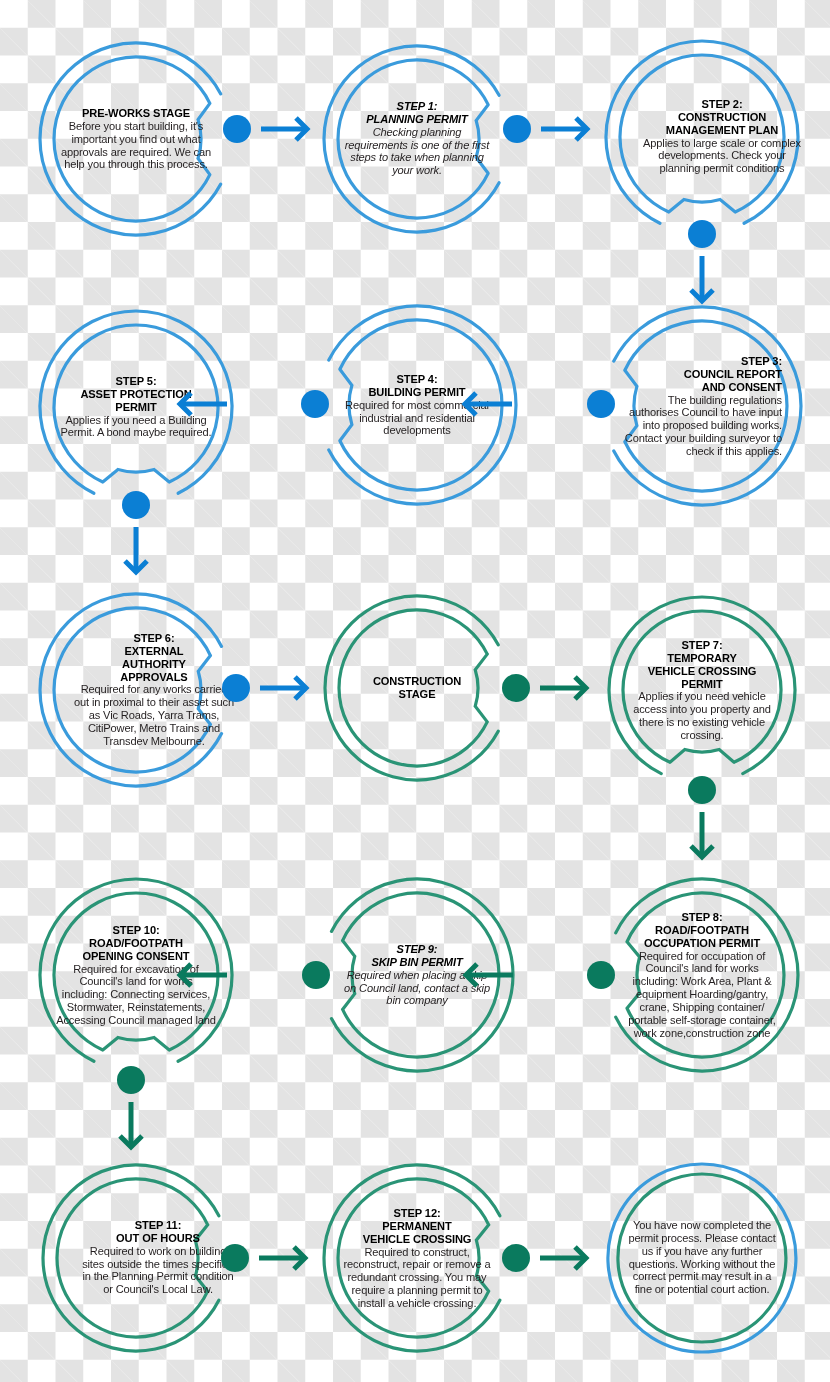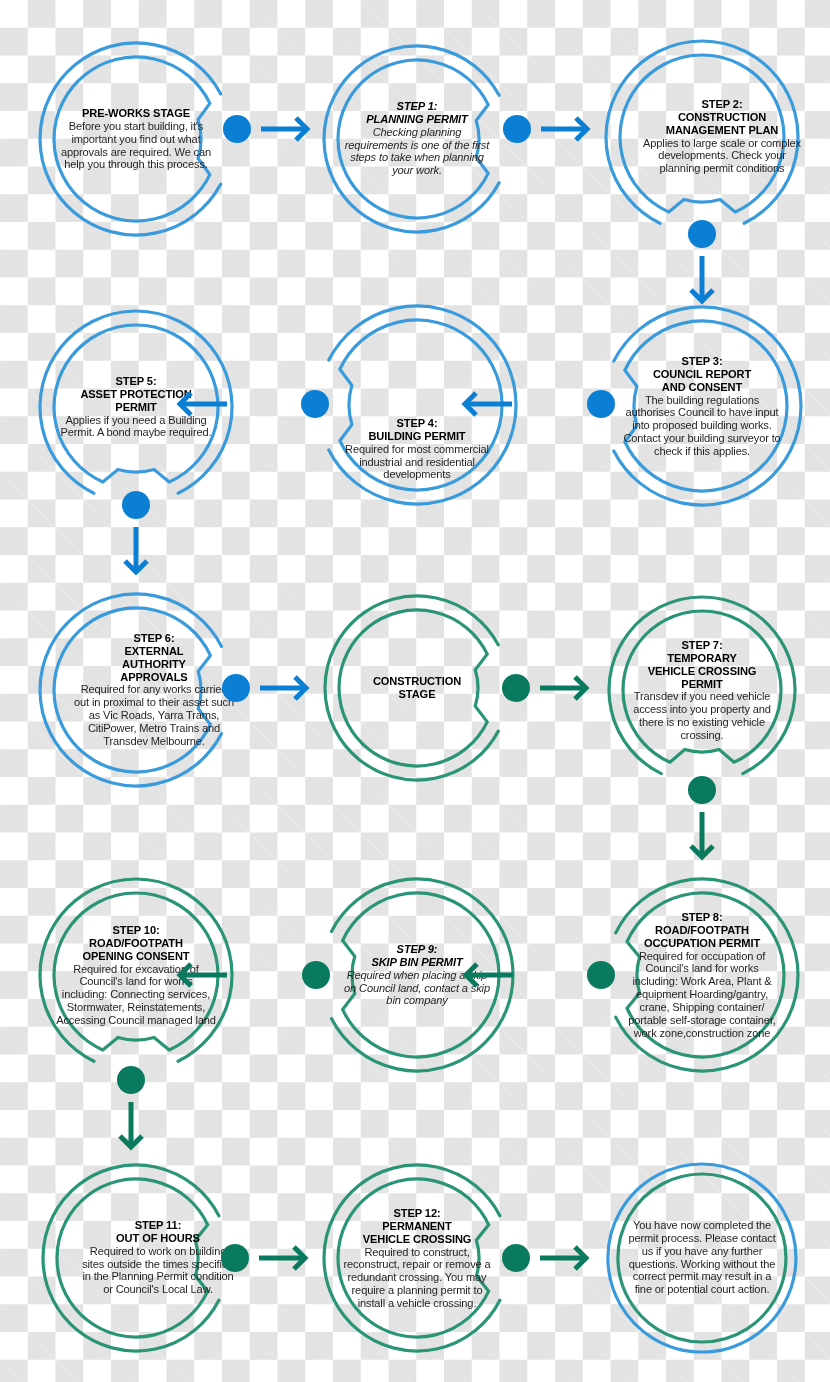--- a/index.html
+++ b/index.html
@@ -105,31 +105,31 @@
       <div class="node-text" style="width: 158px; font-size: 11.2px; padding-left: 40px;">
         <span class="node-title">STEP 2:<br>CONSTRUCTION<br>MANAGEMENT PLAN</span>
         <span class="node-body">Applies to large scale or complex developments. Check your planning permit conditions</span>
       </div>
     </div>
     <div class="node" style="left: 591px; top: 295px; width: 222px; height: 222px;">
       <svg class="ring-svg" width="222" height="222" viewBox="0 0 222 222">
         <path d="M 22.79 66.05 A 99 99 0 1 1 22.79 155.95" fill="none" stroke="#3a9bdc" stroke-width="3.2" stroke-linecap="round"></path>
         <path d="M 33.86 75.29 A 85 85 0 1 1 33.86 146.71 M 33.86 146.71 L 45.88 130.59 A 68 68 0 0 1 45.88 91.41 L 33.86 75.29" fill="none" stroke="#3a9bdc" stroke-width="3.2" stroke-linecap="round"></path>
       </svg>
-      <div class="node-text" style="width: 160px; font-size: 11.2px;">
+      <div class="node-text" style="width: 160px; font-size: 11.2px; text-align: right;">
         <span class="node-title">STEP 3:<br>COUNCIL REPORT<br>AND CONSENT</span>
         <span class="node-body">The building regulations authorises Council to have input into proposed building works. Contact your building surveyor to check if this applies.</span>
       </div>
     </div>
     <div class="node" style="left: 306px; top: 294px; width: 222px; height: 222px;">
       <svg class="ring-svg" width="222" height="222" viewBox="0 0 222 222">
         <path d="M 22.79 66.05 A 99 99 0 1 1 22.79 155.95" fill="none" stroke="#3a9bdc" stroke-width="3.2" stroke-linecap="round"></path>
         <path d="M 33.86 75.29 A 85 85 0 1 1 33.86 146.71 M 33.86 146.71 L 45.88 130.59 A 68 68 0 0 1 45.88 91.41 L 33.86 75.29" fill="none" stroke="#3a9bdc" stroke-width="3.2" stroke-linecap="round"></path>
       </svg>
-      <div class="node-text" style="width: 163px; font-size: 11.2px; margin-top: 44px;">
+      <div class="node-text" style="width: 163px; font-size: 11.2px;">
         <span class="node-title">STEP 4:<br>BUILDING PERMIT</span>
         <span class="node-body">Required for most commercial industrial and residential developments</span>
       </div>
     </div>
     <div class="node" style="left: 28px; top: 299px; width: 216px; height: 216px;">
       <svg class="ring-svg" width="216" height="216" viewBox="0 0 216 216">
         <path d="M 65.92 194.28 A 96 96 0 1 1 150.08 194.28" fill="none" stroke="#3a9bdc" stroke-width="3.2" stroke-linecap="round"></path>
         <path d="M 74.75 182.96 A 82 82 0 1 1 141.25 182.96 M 141.25 182.96 L 126.05 170.44 A 65 65 0 0 1 89.95 170.44 L 74.75 182.96" fill="none" stroke="#3a9bdc" stroke-width="3.2" stroke-linecap="round"></path>
       </svg>
       <div class="node-text" style="width: 156px; font-size: 11.2px;">
@@ -156,21 +156,21 @@
         <span class="node-title">CONSTRUCTION<br>STAGE</span>
       </div>
     </div>
     <div class="node" style="left: 597px; top: 585px; width: 210px; height: 210px;">
       <svg class="ring-svg" width="210" height="210" viewBox="0 0 210 210">
         <path d="M 64.23 188.59 A 93 93 0 1 1 145.77 188.59" fill="none" stroke="#2a9476" stroke-width="3.2" stroke-linecap="round"></path>
         <path d="M 72.97 177.21 A 79 79 0 1 1 137.03 177.21 M 137.03 177.21 L 122.21 164.56 A 62 62 0 0 1 87.79 164.56 L 72.97 177.21" fill="none" stroke="#2a9476" stroke-width="3.2" stroke-linecap="round"></path>
       </svg>
       <div class="node-text" style="width: 152px; font-size: 11.2px;">
         <span class="node-title">STEP 7:<br>TEMPORARY<br>VEHICLE CROSSING<br>PERMIT</span>
-        <span class="node-body">Transdev if you need vehicle access into you property and there is no existing vehicle crossing.</span>
+        <span class="node-body">Applies if you need vehicle access into you property and there is no existing vehicle crossing.</span>
       </div>
     </div>
     <div class="node" style="left: 594px; top: 867px; width: 216px; height: 216px;">
       <svg class="ring-svg" width="216" height="216" viewBox="0 0 216 216">
         <path d="M 21.72 65.92 A 96 96 0 1 1 21.72 150.08" fill="none" stroke="#2a9476" stroke-width="3.2" stroke-linecap="round"></path>
         <path d="M 33.04 74.75 A 82 82 0 1 1 33.04 141.25 M 33.04 141.25 L 45.56 126.05 A 65 65 0 0 1 45.56 89.95 L 33.04 74.75" fill="none" stroke="#2a9476" stroke-width="3.2" stroke-linecap="round"></path>
       </svg>
       <div class="node-text" style="width: 160px; font-size: 11.2px;">
         <span class="node-title">STEP 8:<br>ROAD/FOOTPATH<br>OCCUPATION PERMIT</span>
         <span class="node-body">Required for occupation of Council's land for works including: Work Area, Plant &amp; equipment Hoarding/gantry, crane, Shipping container/ portable self-storage container, work zone,construction zone</span>

